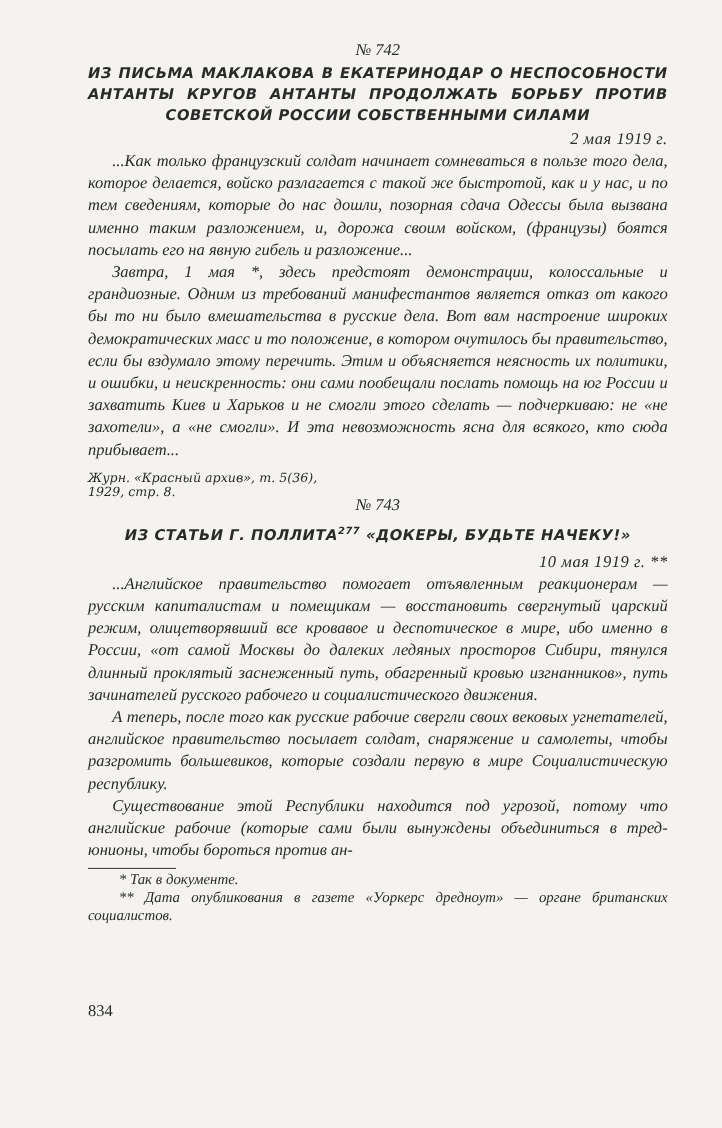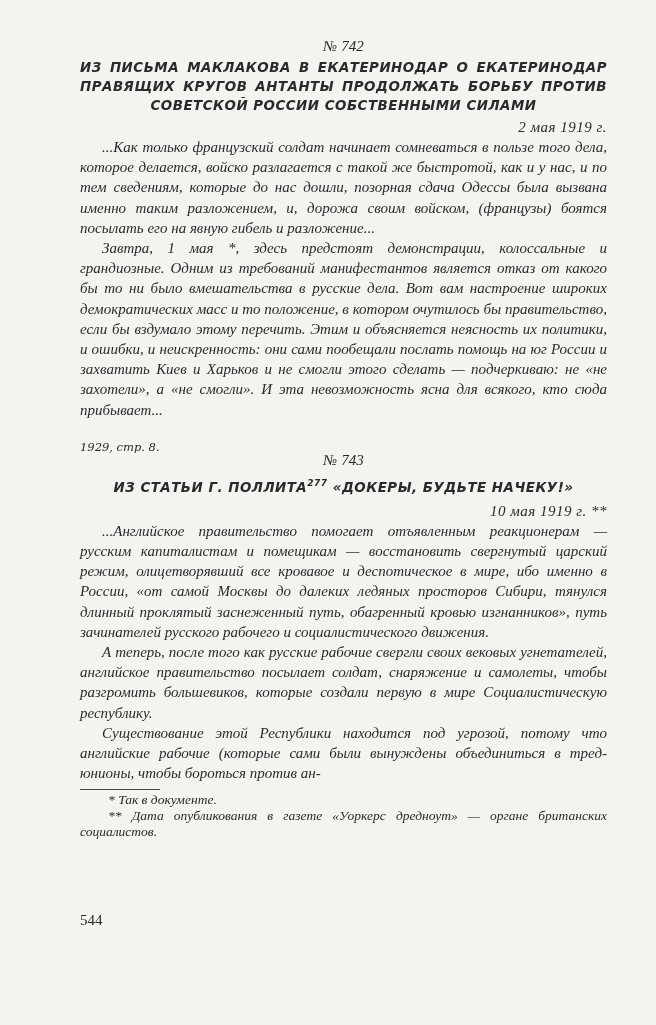--- a/index.html
+++ b/index.html
@@ -17,39 +17,39 @@
   .rule { width:80px; border-top:1px solid #444; margin:6px 0 2px 0; }
   .fn { font-size:13.5px; line-height:16px; margin:0; text-align:justify; text-indent:28px; }
   .pageno { position:absolute; left:80px; top:912px; font-size:15px; }
 </style>
 </head>
 <body>
 
 <div class="page">
   <div>
     <p class="num">№ 742</p>
-    <p class="title just">ИЗ ПИСЬМА МАКЛАКОВА В ЕКАТЕРИНОДАР О ЕКАТЕРИНОДАР ПРАВЯЩИХ КРУГОВ АНТАНТЫ ПРОДОЛЖАТЬ БОРЬБУ ПРОТИВ СОВЕТСКОЙ РОССИИ СОБСТВЕННЫМИ СИЛАМИ</p>
+    <p class="title just">ИЗ ПИСЬМА МАКЛАКОВА В ЕКАТЕРИНОДАР О НЕСПОСОБНОСТИ АНТАНТЫ КРУГОВ АНТАНТЫ ПРОДОЛЖАТЬ БОРЬБУ ПРОТИВ СОВЕТСКОЙ РОССИИ СОБСТВЕННЫМИ СИЛАМИ</p>
     <p class="date">2 мая 1919 г.</p>
     <p class="body">...Как только французский солдат начинает сомневаться в пользе того дела, которое делается, войско разлагается с такой же быстротой, как и у нас, и по тем сведениям, которые до нас дошли, позорная сдача Одессы была вызвана именно таким разложением, и, дорожа своим войском, (французы) боятся посылать его на явную гибель и разложение...</p>
     <p class="body">Завтра, 1 мая *, здесь предстоят демонстрации, колоссальные и грандиозные. Одним из требований манифестантов является отказ от какого бы то ни было вмешательства в русские дела. Вот вам настроение широких демократических масс и то положение, в котором очутилось бы правительство, если бы вздумало этому перечить. Этим и объясняется неясность их политики, и ошибки, и неискренность: они сами пообещали послать помощь на юг России и захватить Киев и Харьков и не смогли этого сделать — подчеркиваю: не «не захотели», а «не смогли». И эта невозможность ясна для всякого, кто сюда прибывает...</p>
     <p class="src">
-      <br>
+      <span>Журн. «Красный архив», т. 5(36),</span><br>
       <span>1929, стр. 8.</span>
     </p>
   </div>
 
   <div style="margin-top:-4px;">
     <p class="num">№ 743</p>
     <p class="title" style="margin-top:4px;">
       <span>ИЗ СТАТЬИ Г. ПОЛЛИТА</span><sup>277</sup><span> «ДОКЕРЫ, БУДЬТЕ НАЧЕКУ!»</span>
     </p>
     <p class="date" style="margin-top:4px;">10 мая 1919 г. **</p>
     <p class="body">...Английское правительство помогает отъявленным реакционерам — русским капиталистам и помещикам — восстановить свергнутый царский режим, олицетворявший все кровавое и деспотическое в мире, ибо именно в России, «от самой Москвы до далеких ледяных просторов Сибири, тянулся длинный проклятый заснеженный путь, обагренный кровью изгнанников», путь зачинателей русского рабочего и социалистического движения.</p>
     <p class="body">А теперь, после того как русские рабочие свергли своих вековых угнетателей, английское правительство посылает солдат, снаряжение и самолеты, чтобы разгромить большевиков, которые создали первую в мире Социалистическую республику.</p>
     <p class="body">Существование этой Республики находится под угрозой, потому что английские рабочие (которые сами были вынуждены объединиться в тред-юнионы, чтобы бороться против ан-</p>
   </div>
 
   <div class="rule"></div>
   <p class="fn">* Так в документе.</p>
   <p class="fn">** Дата опубликования в газете «Уоркерс дредноут» — органе британских социалистов.</p>
 </div>
 
-<div class="pageno">544</div>
+<div class="pageno">834</div>
 
 </body></html>

